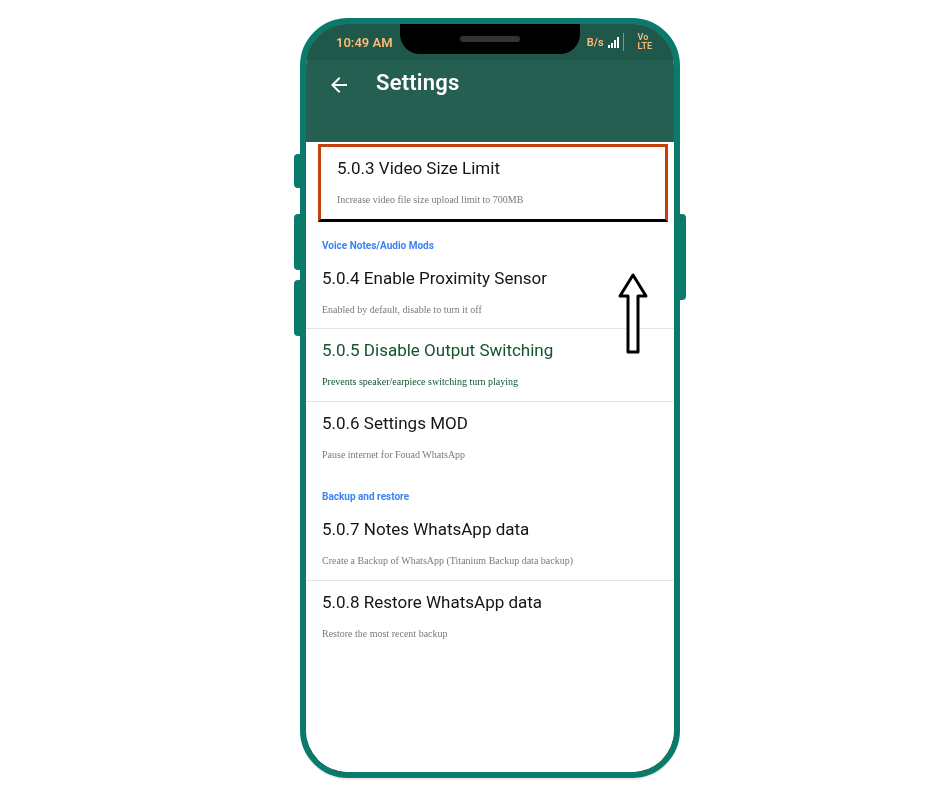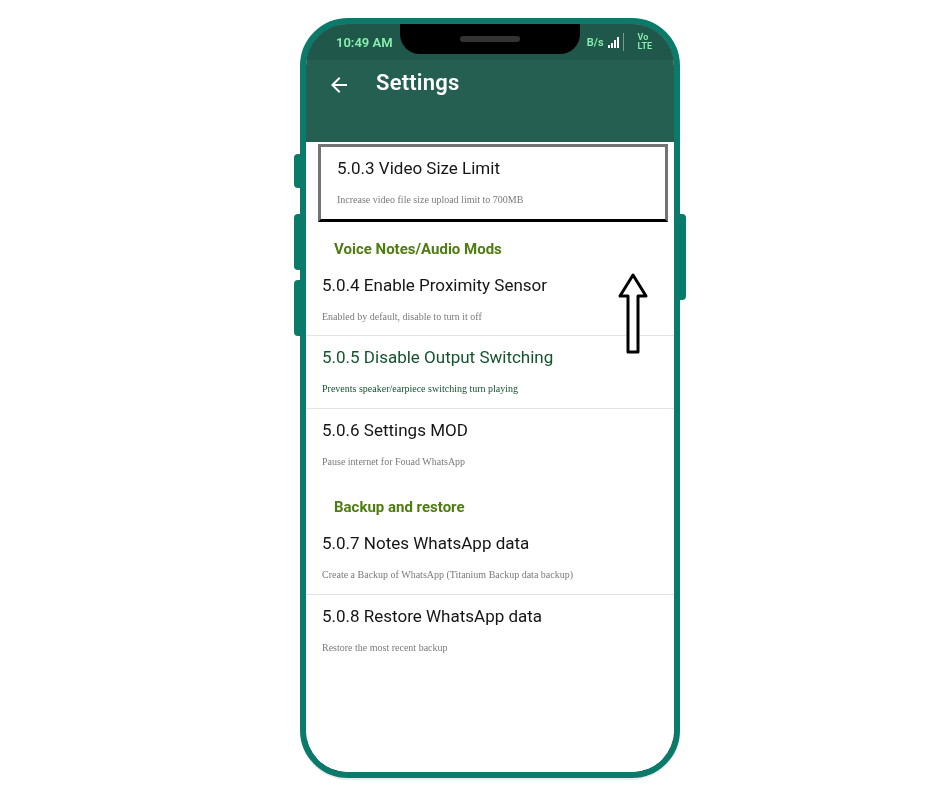--- a/index.html
+++ b/index.html
@@ -60,21 +60,21 @@
     position: relative;
   }
   .statusbar {
     height: 36px;
     display: flex;
     align-items: center;
     justify-content: space-between;
     padding: 0 22px 0 30px;
     font-size: 13px;
     font-weight: 600;
-    color: #86efac;
+    color: #fdba74;
     background: #1f574b;
   }
   .statusbar .right { display:flex; align-items:center; gap:4px; font-size:11px;}
   .statusbar .sig { display:flex; align-items:flex-end; gap:1px; height:12px; }
   .statusbar .sig span { width:2px; background:#fff; }
   .statusbar .sig span:nth-child(1){height:3px}
   .statusbar .sig span:nth-child(2){height:5px}
   .statusbar .sig span:nth-child(3){height:8px}
   .statusbar .sig span:nth-child(4){height:11px}
   .statusbar .lte { font-size:9px; line-height:1; border-left:1px solid rgba(255,255,255,.4); padding-left:14px;}
@@ -103,30 +103,29 @@
     padding: 10px 16px 12px 16px;
     border-bottom: 1px solid #e4e4e4;
     background:#fff;
   }
   .item.no-border { border-bottom:none; }
   .item .title { font-size: 17px; color:#151515; line-height:1.3;}
   .item .sub { font-size: 10px; color:#7a7a7a; line-height:1.35; margin-top:14px;font-family:Liberation Serif, serif;}
   .item.disabled .title,
   .item.disabled .sub { color:#14532d; }
   .item.highlight {
-    border: 3px solid #737373;
+    border: 3px solid #c2410c;
     margin: 2px 6px 4px 12px;
     border-bottom: 3px solid #000;
   }
   .section-header {
     padding: 18px 16px 6px 16px;
-    font-size: 15px;
+    font-size: 10px;
     font-weight: 700;
-    color: #4d7c0f;
-    margin-left: 12px;
+    color: #3b82f6;
   }
   .section-header.first { padding-top:14px; }
 
   
   .arrow {
     position:absolute;
     right: 24px;
     top: 248px;
     z-index: 60;
   }

